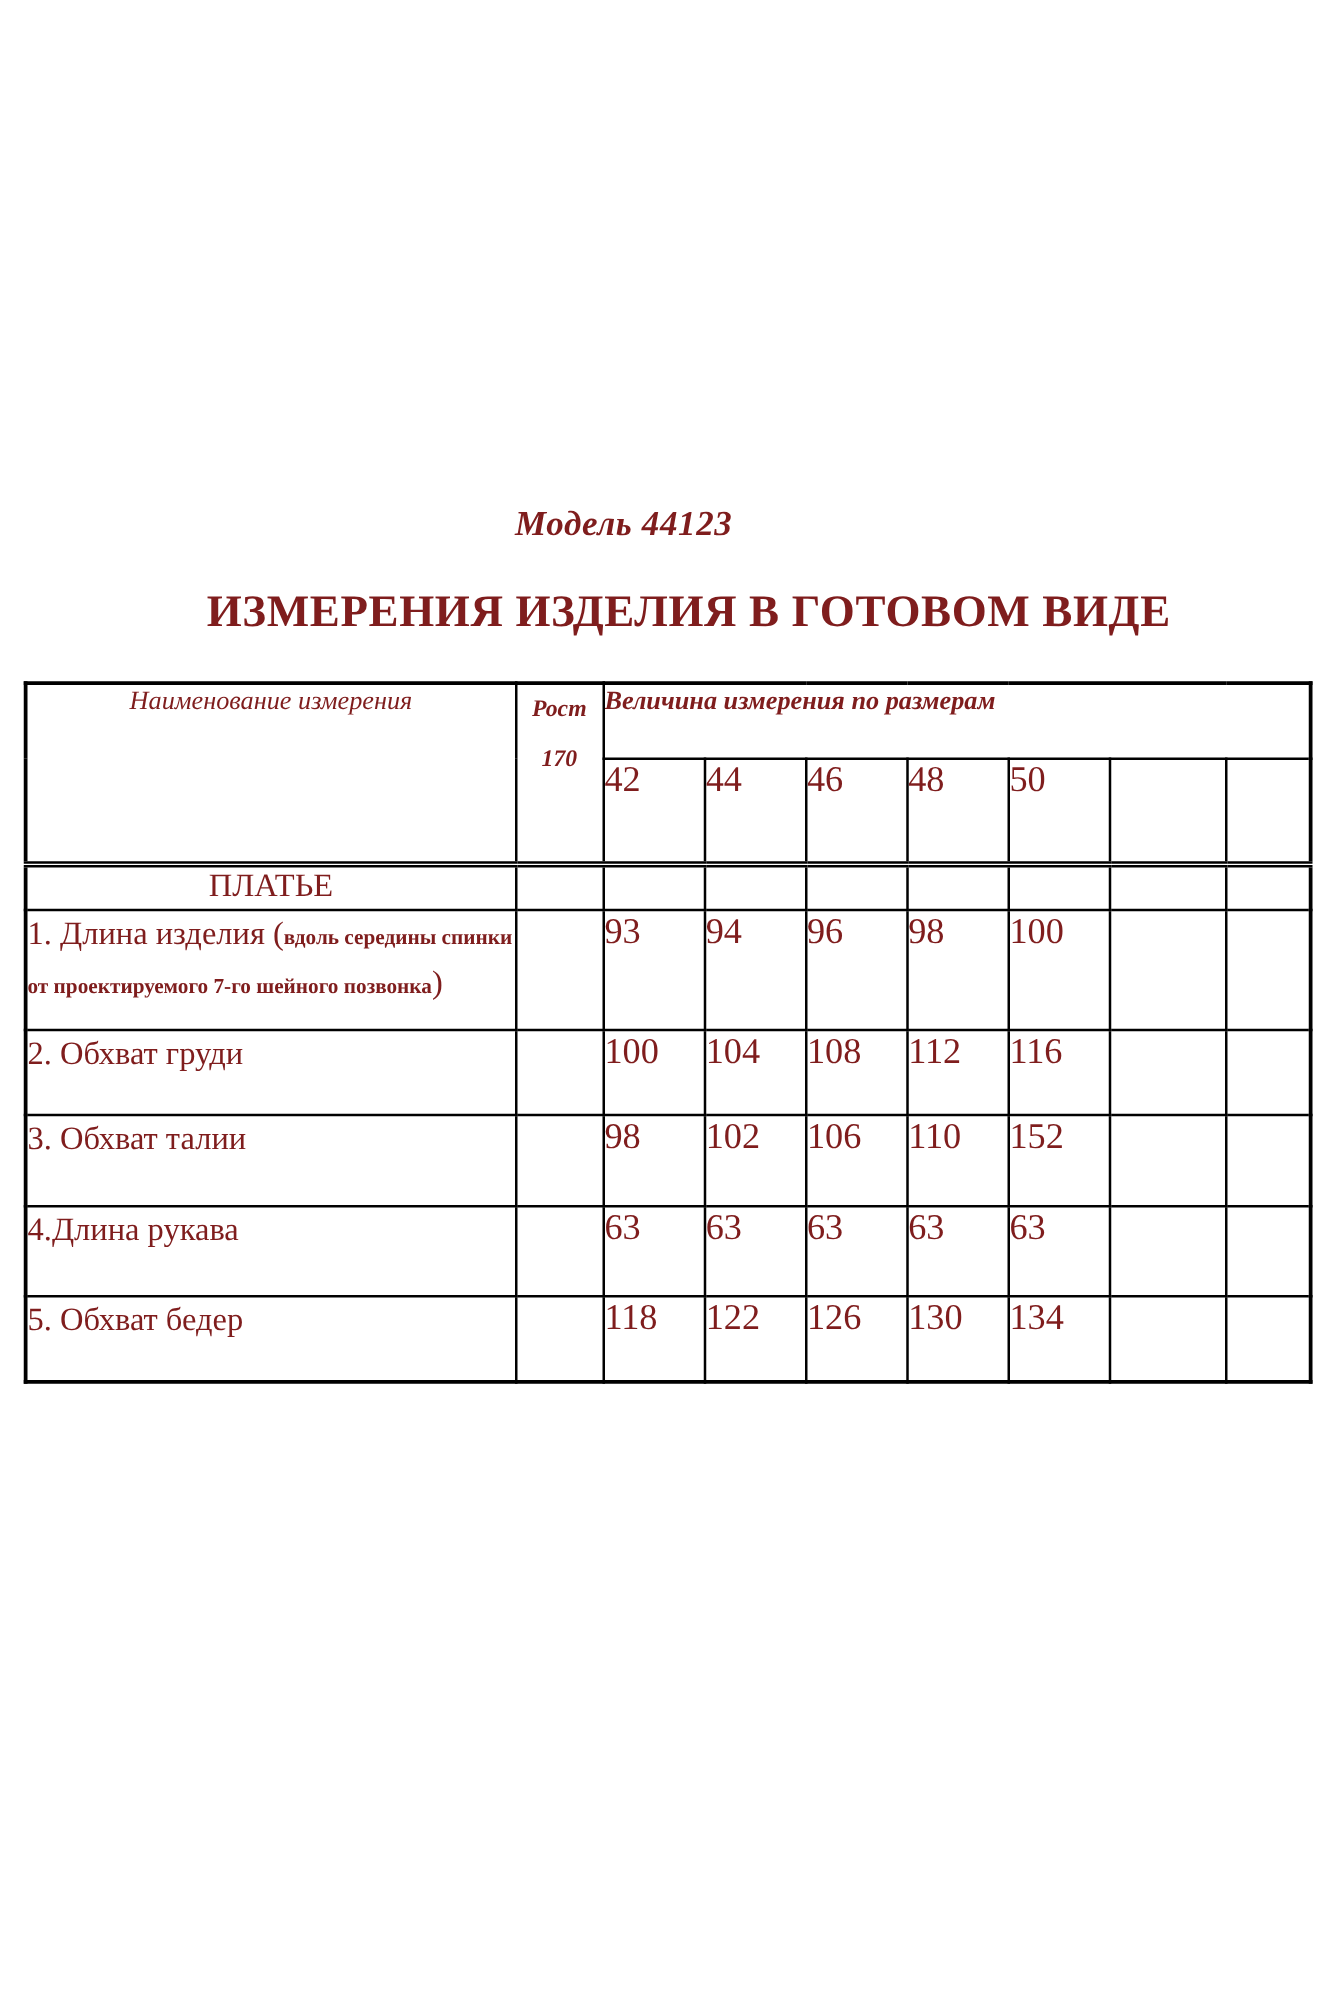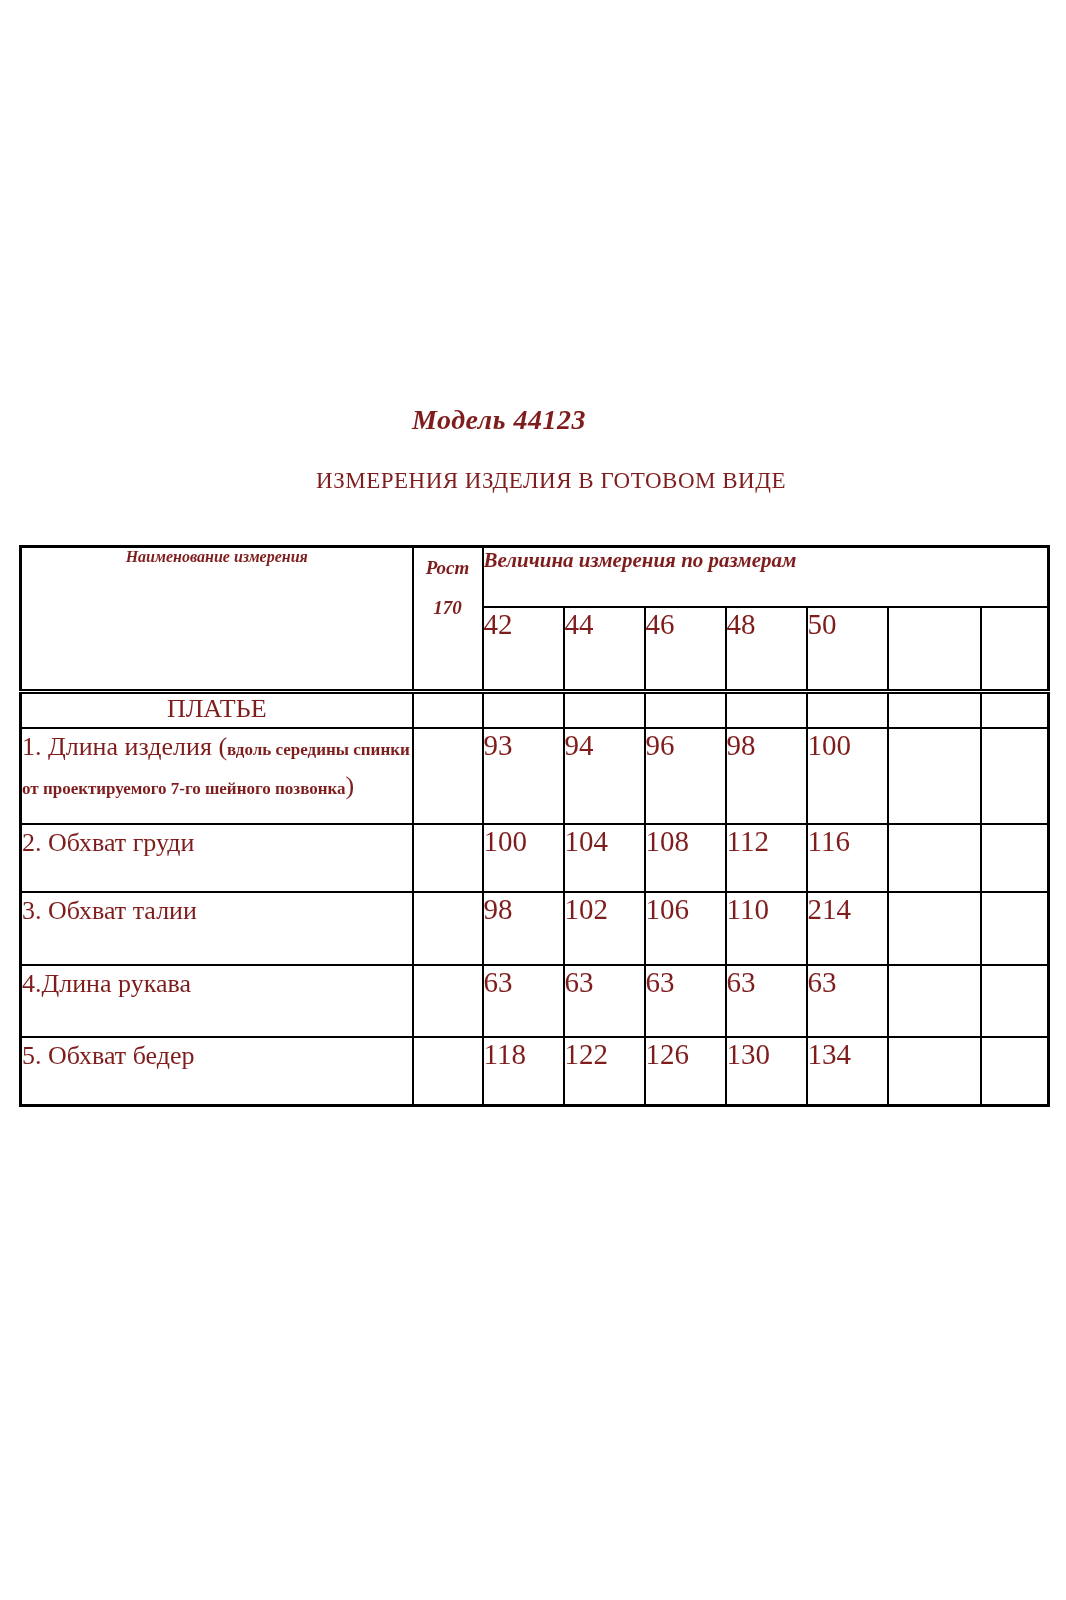--- a/index.html
+++ b/index.html
@@ -23,22 +23,22 @@
     font-weight: bold;
     font-style: italic;
     letter-spacing: 0.5px;
   }
   .main-heading {
     position: absolute;
     top: 468px;
     left: 36px;
     width: 1030px;
     text-align: center;
-    font-size: 23px;
-    font-weight: normal;
+    font-size: 36px;
+    font-weight: bold;
     letter-spacing: 0.5px;
   }
   table.meas-table {
     position: absolute;
     top: 545px;
     left: 19px;
     width: 1028px;
     border-collapse: collapse;
     table-layout: fixed;
     border: 3px solid #000;
@@ -54,22 +54,22 @@
   tr.section-row { height: 36px; }
   tr.row-1 { height: 96px; padding-left: 32px; }
   tr.row-2 { height: 68px; }
   tr.row-3 { height: 73px; margin-top: 15px; }
   tr.row-4 { height: 72px; padding-left: 20px; }
   tr.row-5 { height: 69px; }
 
   td.name-hcell {
     text-align: center;
     padding: 24px 6px 0 80px;
-    font-size: 16px;
-    font-weight: bold;
+    font-size: 21px;
+    font-weight: normal;
     font-style: italic;
     margin-left: 19px;
   }
   td.rost-hcell {
     text-align: center;
     padding-top: 4px;
     font-size: 19px;
     font-weight: bold;
     font-style: italic;
     line-height: 40px;
@@ -188,21 +188,21 @@
       <td class="val-cell"></td>
     </tr>
 
     <tr class="row-3">
       <td class="label-cell">3. Обхват талии</td>
       <td></td>
       <td class="val-cell">98</td>
       <td class="val-cell">102</td>
       <td class="val-cell">106</td>
       <td class="val-cell">110</td>
-      <td class="val-cell">214</td>
+      <td class="val-cell">152</td>
       <td class="val-cell"></td>
       <td class="val-cell"></td>
     </tr>
 
     <tr class="row-4">
       <td class="label-cell">4.Длина рукава</td>
       <td></td>
       <td class="val-cell">63</td>
       <td class="val-cell">63</td>
       <td class="val-cell">63</td>

